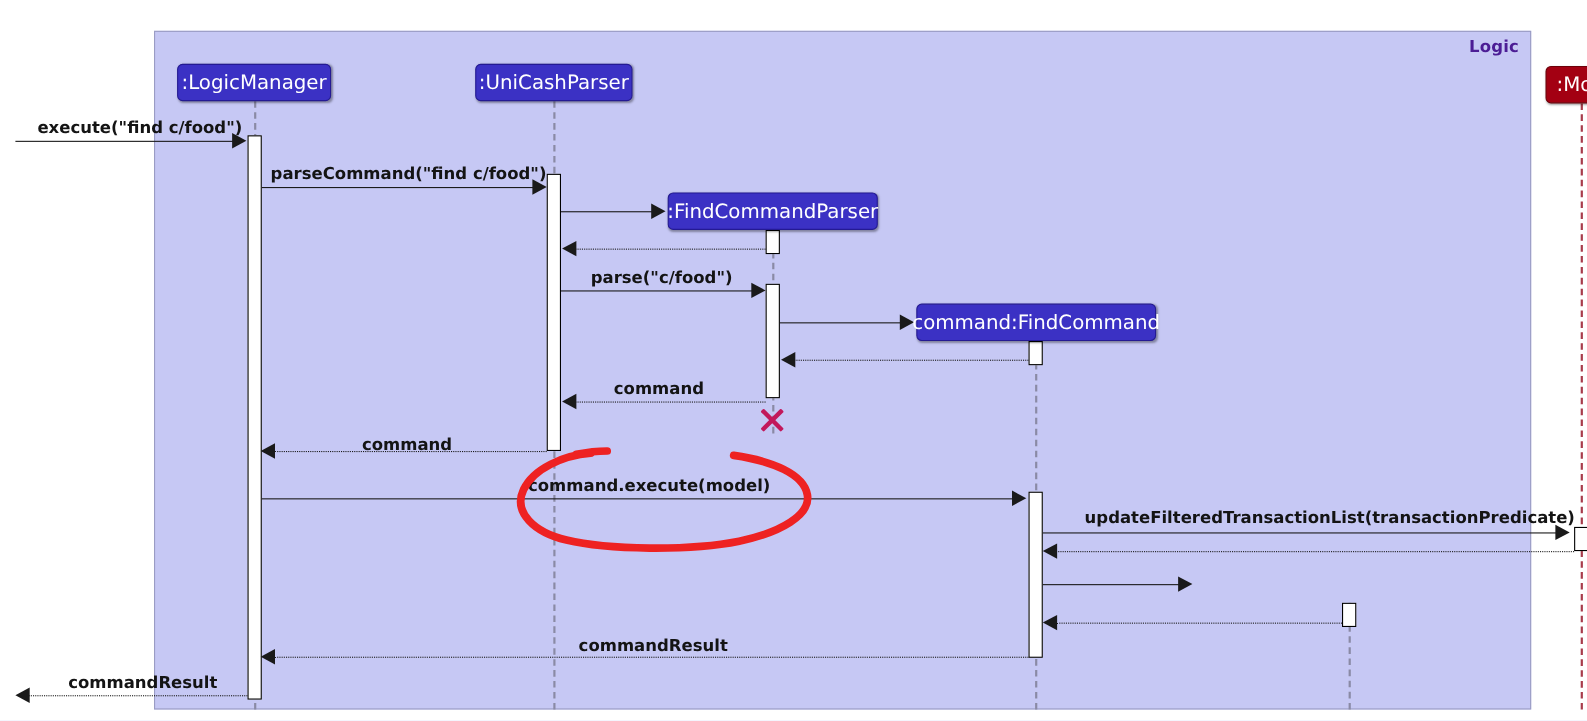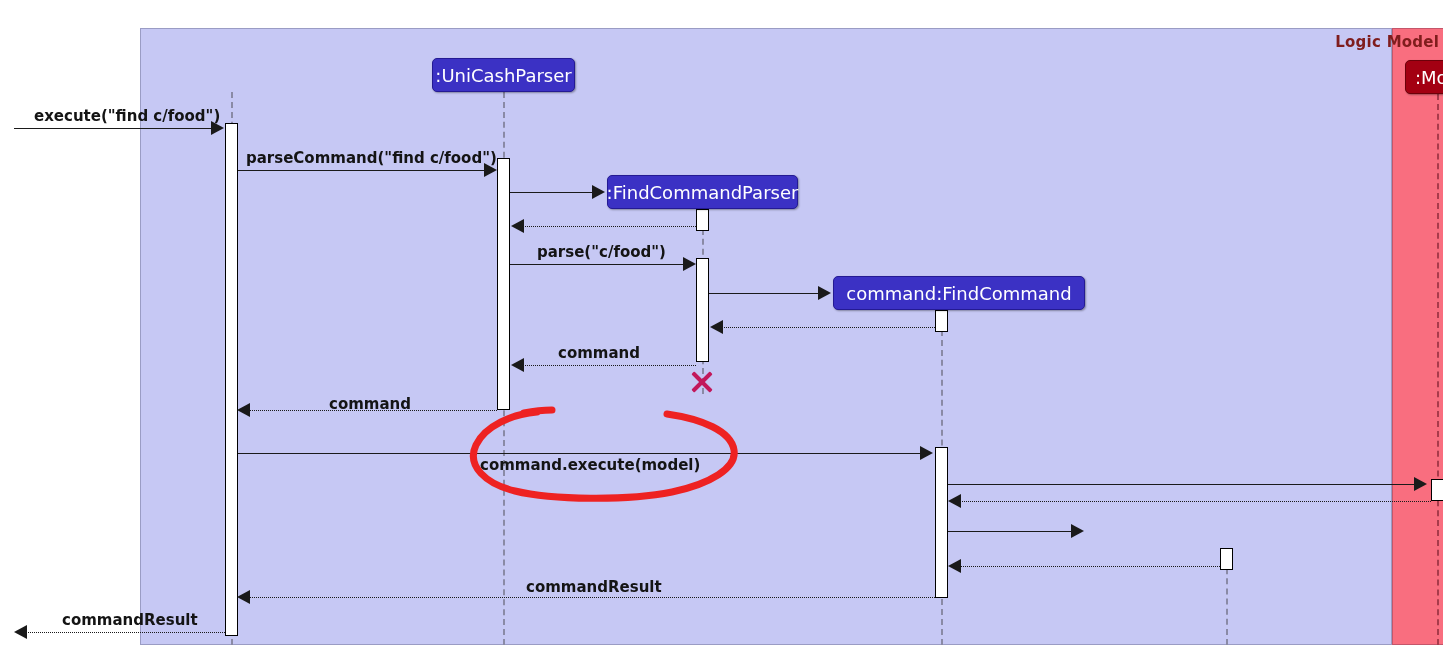--- a/index.html
+++ b/index.html
@@ -7,21 +7,21 @@
   body{
     font-family:"DejaVu Sans","Liberation Sans",sans-serif;
     width:1443px;height:655px;overflow:hidden;
   }
   #canvas{position:relative;width:1443px;height:655px;background:#ffffff;}
 
   
   .partition{position:absolute;box-sizing:border-box;}
   .partition .ptitle{
     position:absolute;top:4px;right:10px;
-    color:#7f1d1d;font-weight:bold;font-size:15px;
+    color:#4c1d95;font-weight:bold;font-size:15px;
     letter-spacing:.2px;white-space:nowrap;
   }
   #partition-logic{
     left:140px;top:28px;width:1252px;height:617px;
     background:#c6c8f4;border:1px solid #9a9cc4;
   }
   #partition-model{
     left:1392px;top:28px;width:51px;height:617px;
     background:#f96e7f;border:1px solid #c4566a;border-right:none;
   }
@@ -83,41 +83,41 @@
   #annotation-ellipse{position:absolute;z-index:20;pointer-events:none;}
 </style>
 </head>
 <body>
 
 <div id="canvas">
 
   <div class="partition" id="partition-logic">
     <span class="ptitle">Logic</span>
   </div>
-  <div class="partition" id="partition-model">
-    <span class="ptitle">Model</span>
-  </div>
 
   <div class="lifeline" style="left:231px;top:92px;height:553px;"></div>
   <div class="lifeline" style="left:503px;top:92px;height:553px;"></div>
   <div class="lifeline" style="left:702px;top:209px;height:185px;"></div>
   <div class="lifeline" style="left:941px;top:310px;height:335px;"></div>
   <div class="lifeline" style="left:1226px;top:548px;height:97px;"></div>
   <div class="lifeline model-ll" style="left:1437px;top:94px;height:551px;"></div>
 
+  <div class="plabel" style="left:161px;top:58px;width:140px;height:34px;">
+    <span>:LogicManager</span>
+  </div>
 
   <div class="plabel" style="left:607px;top:175px;width:191px;height:34px;">
     <span>:FindCommandParser</span>
   </div>
 
   <div class="plabel" style="left:432px;top:58px;width:143px;height:34px;">
     <span>:UniCashParser</span>
   </div>
 
-  <div class="plabel" style="left:833px;top:276px;width:252px;height:34px;">
+  <div class="plabel" style="left:833px;top:276px;width:218px;height:34px;">
     <span>command:FindCommand</span>
   </div>
 
 
   <div class="plabel model-box" style="left:1405px;top:60px;width:110px;height:34px;justify-content:flex-start;padding-left:9px;">
     <span>:Mo</span>
   </div>
 
   <div class="activation" style="left:225px;top:123px;width:13px;height:513px;"></div>
   <div class="activation" style="left:497px;top:158px;width:13px;height:252px;"></div>
@@ -158,24 +158,25 @@
 
   <div class="destroy" style="left:689px;top:369px;">
     <i></i>
       <i></i>
   </div>
 
   <div class="mlabel" style="left:329px;top:395px;">command</div>
   <div class="msg dotted" style="left:249px;top:410px;width:248px;"></div>
   <div class="head left" style="left:237px;top:403px;"></div>
 
-  <div class="mlabel" style="left:480px;top:432px;margin-top:24px;">command.execute(model)</div>
+  <div class="mlabel" style="left:480px;top:432px;">command.execute(model)</div>
   <div class="msg solid" style="left:238px;top:453px;width:683px;"></div>
   <div class="head right" style="left:920px;top:446px;"></div>
 
+  <div class="mlabel" style="left:986px;top:461px;">updateFilteredTransactionList(transactionPredicate)</div>
   <div class="msg solid" style="left:948px;top:484px;width:469px;"></div>
   <div class="head right" style="left:1414px;top:477px;"></div>
 
   <div class="msg dotted" style="left:960px;top:501px;width:471px;"></div>
   <div class="head left" style="left:948px;top:494px;"></div>
 
   <div class="msg solid" style="left:948px;top:531px;width:124px;"></div>
   <div class="head right" style="left:1071px;top:524px;"></div>
 
   <div class="msg dotted" style="left:960px;top:566px;width:260px;"></div>

